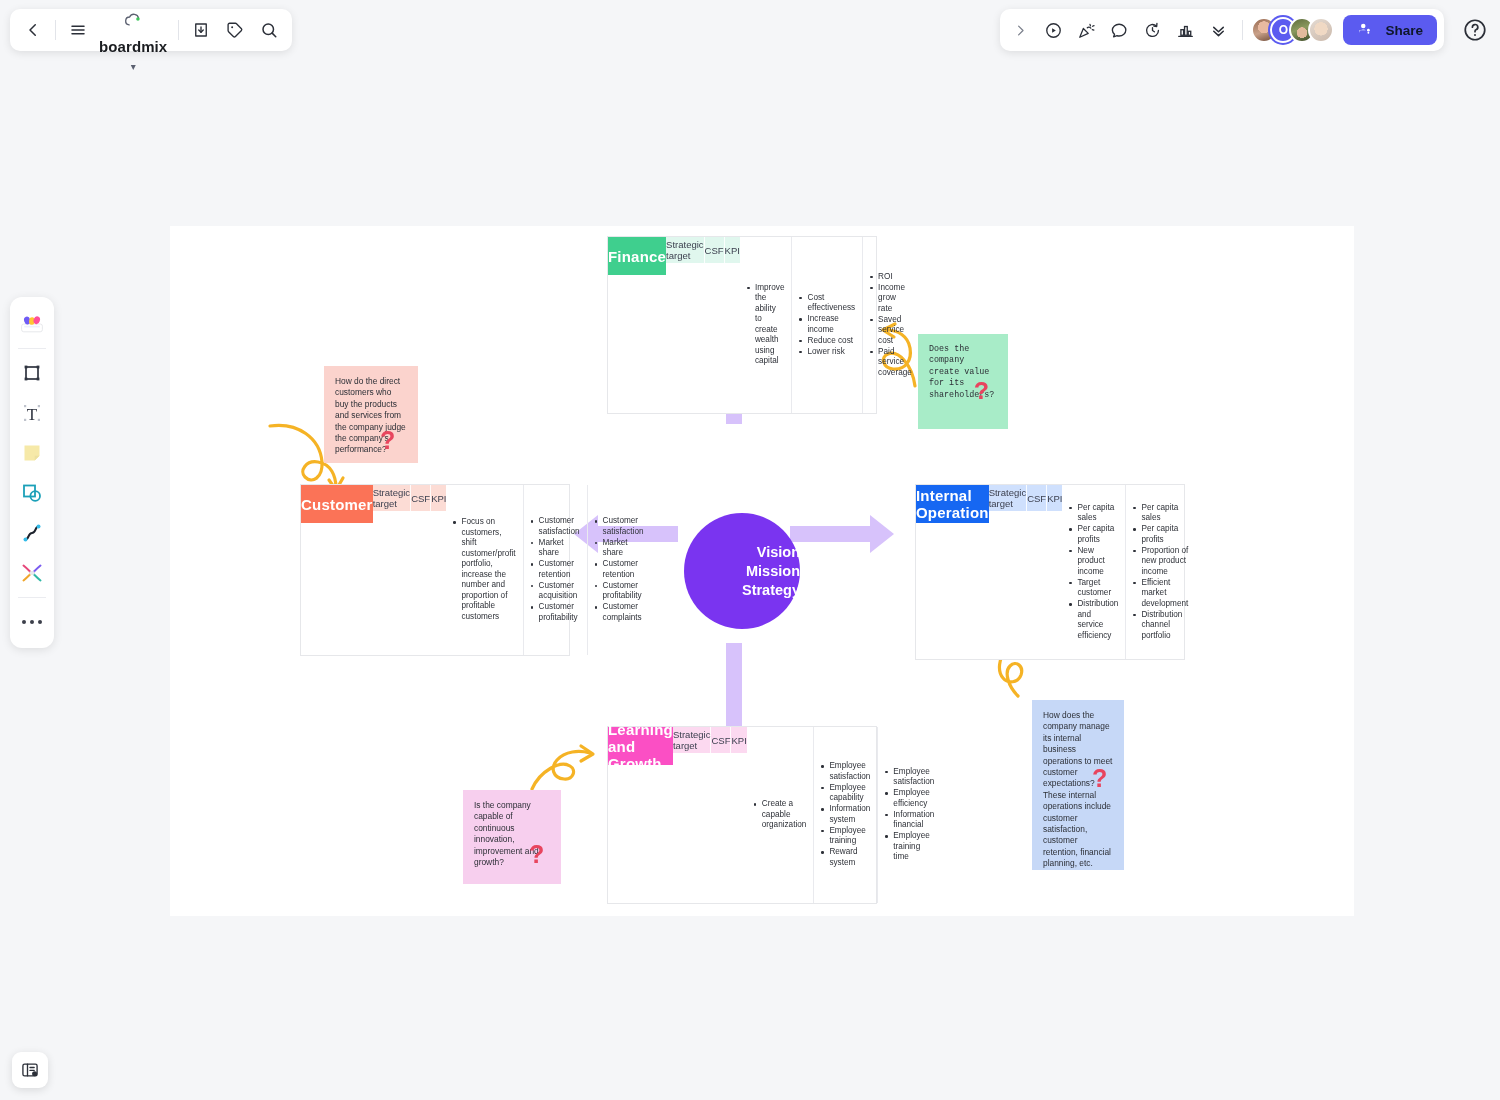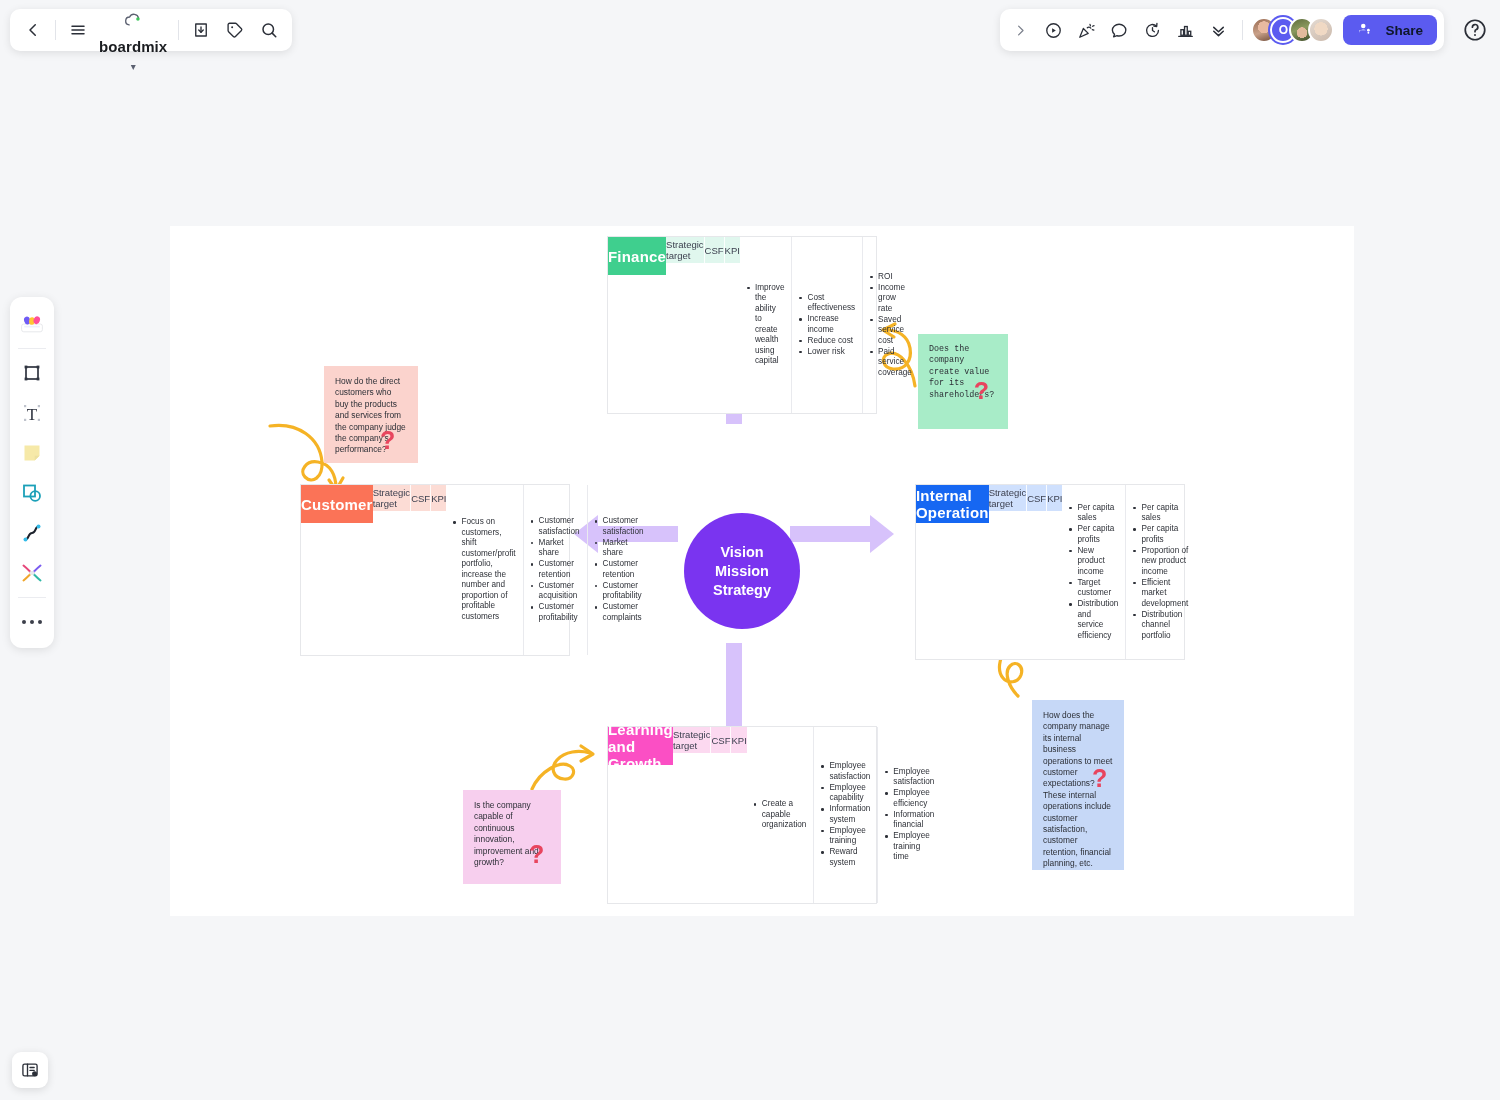--- a/index.html
+++ b/index.html
@@ -211,21 +211,21 @@
         <path d="M725 98 L713 104 L724 111"></path>
 
         <path d="M362 563 C370 545 390 534 400 540 C407 544 403 554 394 553 C383 552 380 542 387 534 C395 525 409 524 420 527"></path>
         <path d="M411 520 L423 528 L411 535"></path>
 
         <path d="M848 470 C838 460 834 446 840 440 C846 434 854 440 851 449 C848 457 838 458 833 452 C827 445 829 432 836 424"></path>
         <path d="M829 426 L837 416 L845 427"></path>
       </g>
     </svg>
 
-    <div class="hub" style="left: 514px; top: 287px; background: rgb(122, 52, 240);">
+    <div class="hub" style="left: 514px; top: 287px; background: rgb(122, 52, 240); align-items: flex-end;">
       <span>Vision</span>
       <span>Mission</span>
       <span>Strategy</span>
     </div>
   </div>
 
   <div class="bsc" id="tbl-finance">
     <div class="bsc-title" style="background: rgb(63, 207, 142);">Finance</div>
     <div class="bsc-head" style="background: rgb(224, 247, 238);">
       <div>Strategic target</div>

